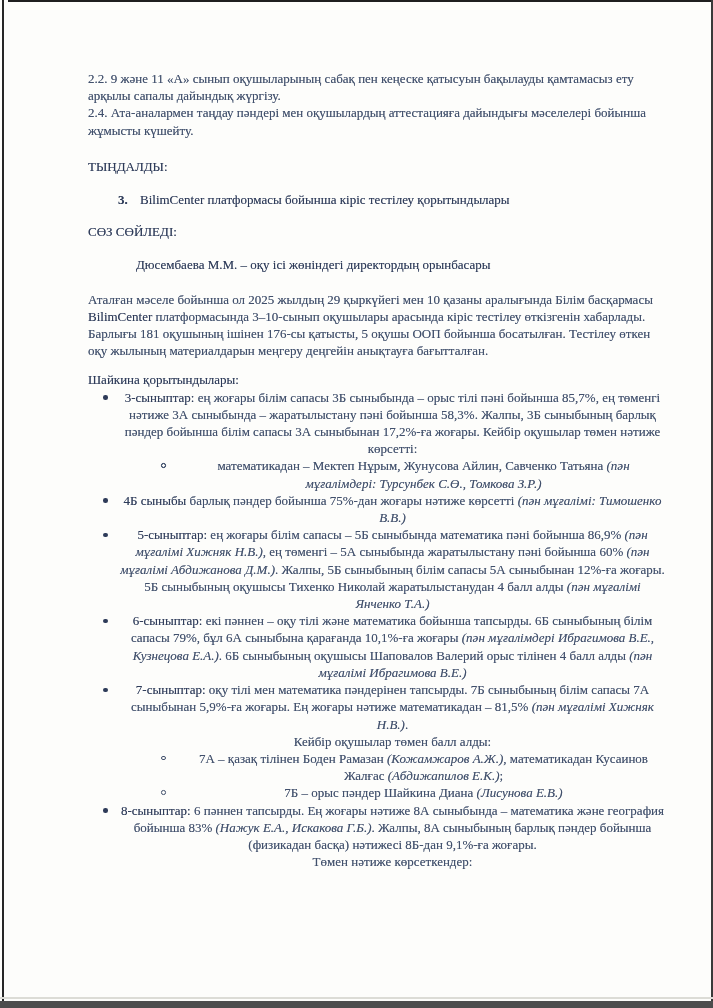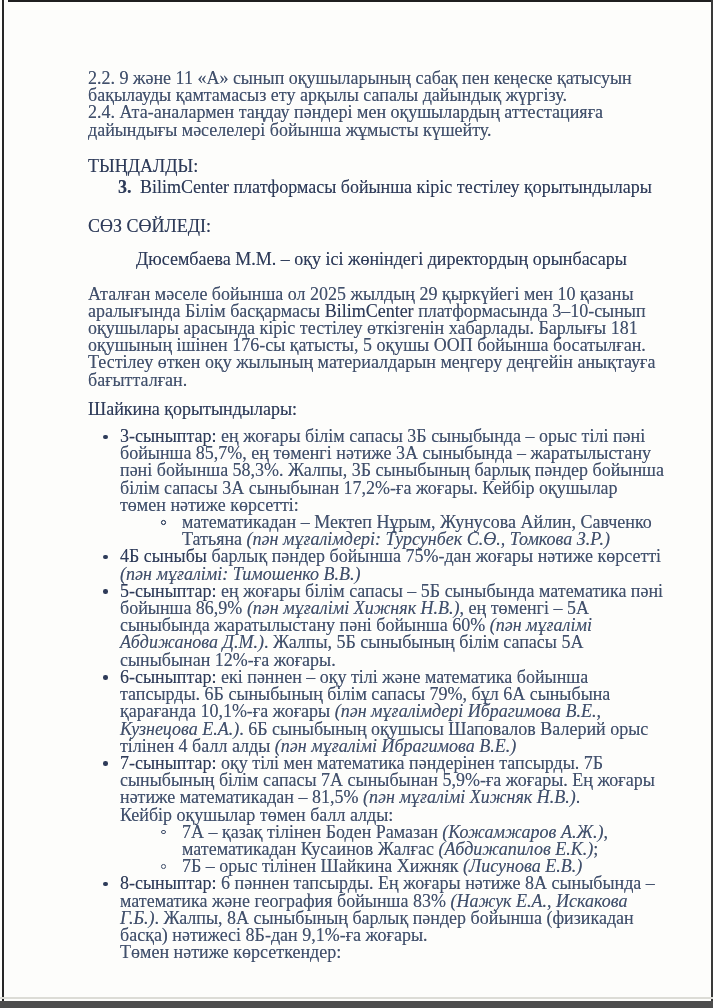--- a/index.html
+++ b/index.html
@@ -1,34 +1,34 @@
 <!DOCTYPE html>
 <html style="--text-color: #41506c; --bold-color: #2e3b59;"><head>
 <meta charset="utf-8">
 <style>
   html,body{margin:0;padding:0;background:#ffffff;}
   .page{
     position:relative;width:713px;height:1008px;background:#fdfdfb;overflow:hidden;
     font-family:"Liberation Serif","DejaVu Serif",serif;
-    font-size:18px;line-height:17.2px;color:var(--text-color,#41506c);
+    font-size:13px;line-height:17.2px;color:var(--text-color,#41506c);
   }
   .page *{box-sizing:border-box;}
   .content{position:absolute;left:88px;top:70px;width:577px;
     text-shadow:0 0 0.4px rgba(65,80,110,0.55);}
   .seg-b{font-weight:normal;color:var(--bold-color,#2e3b59);}
   .seg-i{font-style:italic;}
   .block{margin:0;}
   [data-name="heading-tyndaldy"]{margin-top:19px;}
-  [data-name="agenda-item-3"]{margin-top:4px;padding-left:30px;}
+  [data-name="agenda-item-3"]{margin-top:16px;padding-left:30px;}
   [data-name="agenda-item-3"] .num{display:inline-block;width:22px;font-weight:bold;color:var(--bold-color,#2e3b59);}
-  [data-name="heading-soz-soyledi"]{margin-top:22px;}
+  [data-name="heading-soz-soyledi"]{margin-top:15px;}
   [data-name="speaker-line"]{margin-top:16px;margin-left:48px;}
   [data-name="intro-paragraph"]{margin-top:17px;}
   [data-name="heading-test-results"]{margin-top:12px;}
-  [data-name="results-bullet-list"]{margin-top:10px;}
+  [data-name="results-bullet-list"]{text-align:center;}
   .line-main,.line-cont{position:relative;padding-left:32px;}
   .line-sub{position:relative;padding-left:94px;}
   .marker-main{position:absolute;left:15px;top:6.5px;width:4.5px;height:4.5px;border-radius:50%;
     background:var(--bold-color,#2e3b59);}
   .marker-sub{position:absolute;left:73px;top:6px;width:4.5px;height:4.5px;border-radius:50%;
     border:1px solid var(--text-color,#41506c);background:transparent;}
   
   .edge{position:absolute;}
   .edge-top{top:0;left:8px;right:0;height:2px;background:#1f1f1f;}
   .edge-left{top:0;left:2px;width:2px;bottom:0;background:#262626;}
@@ -58,29 +58,30 @@
         <div data-name="bullet-item">
           <div class="line-main" data-name="bullet-line"><span class="marker-main" data-name="bullet-dot-icon"></span><span class="seg-b" data-name="text-segment">3-сыныптар:</span><span data-name="text-segment"> ең жоғары білім сапасы 3Б сыныбында – орыс тілі пәні бойынша 85,7%, ең төменгі нәтиже 3А сыныбында – жаратылыстану пәні бойынша 58,3%. Жалпы, 3Б сыныбының барлық пәндер бойынша білім сапасы 3А сыныбынан 17,2%-ға жоғары. Кейбір оқушылар төмен нәтиже көрсетті:</span></div>
           <div class="line-sub" data-name="sub-bullet-line"><span class="marker-sub" data-name="sub-bullet-circle-icon"></span></div>
           <div class="line-sub" data-name="sub-bullet-line"><span class="marker-sub" data-name="sub-bullet-circle-icon"></span><span data-name="text-segment">математикадан – Мектеп Нұрым, Жунусова Айлин, Савченко Татьяна </span><span class="seg-i" data-name="text-segment">(пән мұғалімдері: Турсунбек С.Ө., Томкова З.Р.)</span></div>
         </div>
         <div data-name="bullet-item">
           <div class="line-main" data-name="bullet-line"><span class="marker-main" data-name="bullet-dot-icon"></span><span class="seg-b" data-name="text-segment">4Б сыныбы</span><span data-name="text-segment"> барлық пәндер бойынша 75%-дан жоғары нәтиже көрсетті </span><span class="seg-i" data-name="text-segment">(пән мұғалімі: Тимошенко В.В.)</span></div>
         </div>
         <div data-name="bullet-item">
           <div class="line-main" data-name="bullet-line"><span class="marker-main" data-name="bullet-dot-icon"></span><span class="seg-b" data-name="text-segment">5-сыныптар:</span><span data-name="text-segment"> ең жоғары білім сапасы – 5Б сыныбында математика пәні бойынша 86,9% </span><span class="seg-i" data-name="text-segment">(пән мұғалімі Хижняк Н.В.)</span><span data-name="text-segment">, ең төменгі – 5А сыныбында жаратылыстану пәні бойынша 60% </span><span class="seg-i" data-name="text-segment">(пән мұғалімі Абдижанова Д.М.)</span><span data-name="text-segment">. Жалпы, 5Б сыныбының білім сапасы 5А сыныбынан 12%-ға жоғары.</span></div>
+          <div class="line-cont" data-name="continuation-line"><span data-name="text-segment">5Б сыныбының оқушысы Тихенко Николай жаратылыстанудан 4 балл алды </span><span class="seg-i" data-name="text-segment">(пән мұғалімі Янченко Т.А.)</span></div>
         </div>
         <div data-name="bullet-item">
           <div class="line-main" data-name="bullet-line"><span class="marker-main" data-name="bullet-dot-icon"></span><span class="seg-b" data-name="text-segment">6-сыныптар:</span><span data-name="text-segment"> екі пәннен – оқу тілі және математика бойынша тапсырды. 6Б сыныбының білім сапасы 79%, бұл 6А сыныбына қарағанда 10,1%-ға жоғары </span><span class="seg-i" data-name="text-segment">(пән мұғалімдері Ибрагимова В.Е., Кузнецова Е.А.)</span><span data-name="text-segment">. 6Б сыныбының оқушысы Шаповалов Валерий орыс тілінен 4 балл алды </span><span class="seg-i" data-name="text-segment">(пән мұғалімі Ибрагимова В.Е.)</span></div>
         </div>
         <div data-name="bullet-item">
           <div class="line-main" data-name="bullet-line"><span class="marker-main" data-name="bullet-dot-icon"></span><span class="seg-b" data-name="text-segment">7-сыныптар:</span><span data-name="text-segment"> оқу тілі мен математика пәндерінен тапсырды. 7Б сыныбының білім сапасы 7А сыныбынан 5,9%-ға жоғары. Ең жоғары нәтиже математикадан – 81,5% </span><span class="seg-i" data-name="text-segment">(пән мұғалімі Хижняк Н.В.)</span><span data-name="text-segment">.</span></div>
           <div class="line-cont" data-name="continuation-line"><span data-name="text-segment">Кейбір оқушылар төмен балл алды:</span></div>
           <div class="line-sub" data-name="sub-bullet-line"><span class="marker-sub" data-name="sub-bullet-circle-icon"></span><span data-name="text-segment">7А – қазақ тілінен Боден Рамазан </span><span class="seg-i" data-name="text-segment">(Кожамжаров А.Ж.)</span><span data-name="text-segment">, математикадан Кусаинов Жалғас </span><span class="seg-i" data-name="text-segment">(Абдижапилов Е.К.)</span><span data-name="text-segment">;</span></div>
-          <div class="line-sub" data-name="sub-bullet-line"><span class="marker-sub" data-name="sub-bullet-circle-icon"></span><span data-name="text-segment">7Б – орыс тілінен Шайкина Хижняк </span><span class="seg-i" data-name="text-segment">(Лисунова Е.В.)</span></div>
+          <div class="line-sub" data-name="sub-bullet-line"><span class="marker-sub" data-name="sub-bullet-circle-icon"></span><span data-name="text-segment">7Б – орыс пәндер Шайкина Диана </span><span class="seg-i" data-name="text-segment">(Лисунова Е.В.)</span></div>
         </div>
         <div data-name="bullet-item">
           <div class="line-main" data-name="bullet-line"><span class="marker-main" data-name="bullet-dot-icon"></span><span class="seg-b" data-name="text-segment">8-сыныптар:</span><span data-name="text-segment"> 6 пәннен тапсырды. Ең жоғары нәтиже 8А сыныбында – математика және география бойынша 83% </span><span class="seg-i" data-name="text-segment">(Нажук Е.А., Искакова Г.Б.)</span><span data-name="text-segment">. Жалпы, 8А сыныбының барлық пәндер бойынша (физикадан басқа) нәтижесі 8Б-дан 9,1%-ға жоғары.</span></div>
           <div class="line-cont" data-name="continuation-line"><span data-name="text-segment">Төмен нәтиже көрсеткендер:</span></div>
         </div>
       </div>
     </div>
 </div>
 
 </body></html>

